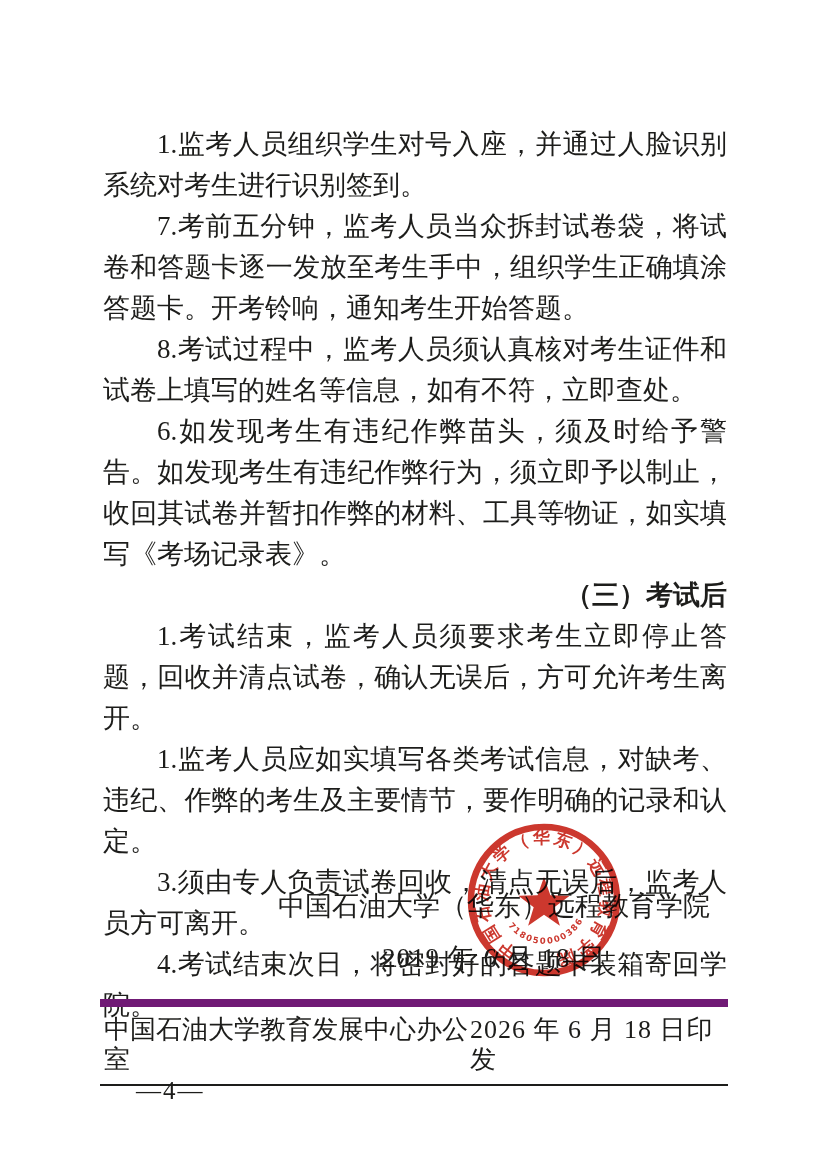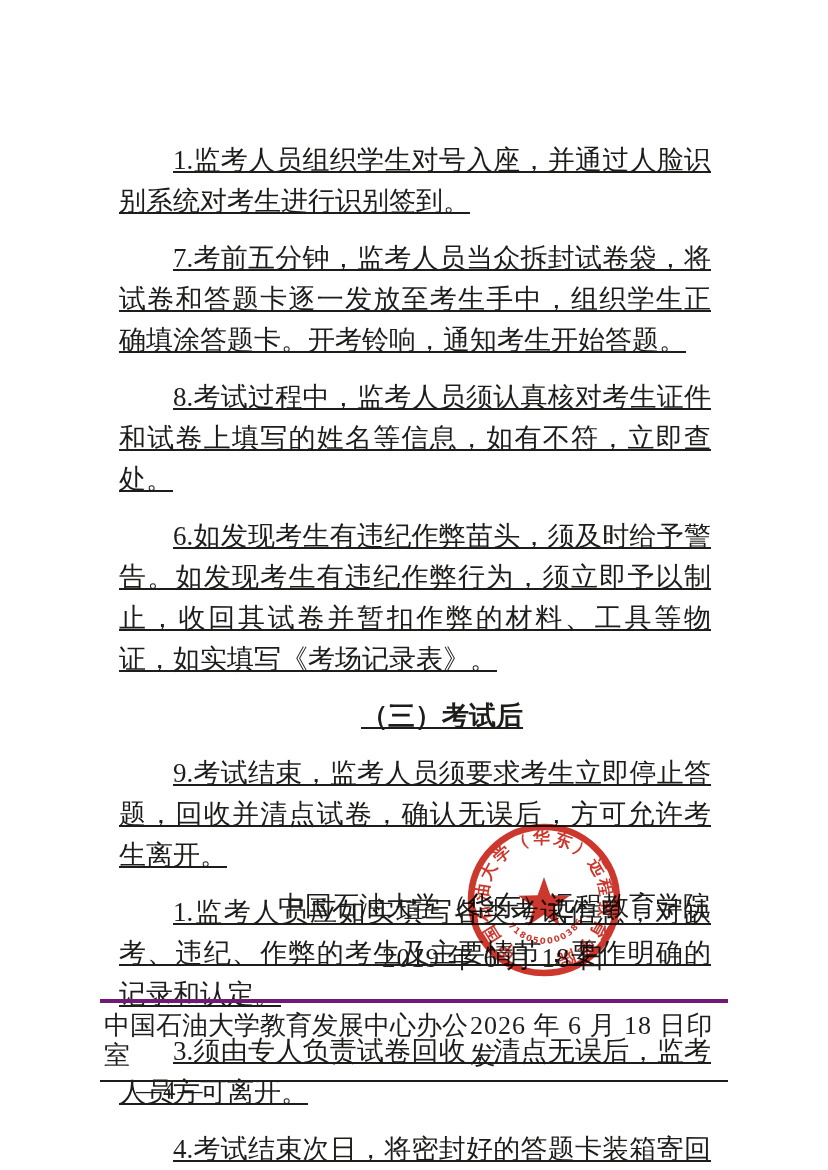--- a/index.html
+++ b/index.html
@@ -14,28 +14,27 @@
   }
   .doc-body{
     position:absolute;
     left:103px;top:124px;
     width:624px;
     font-size:27px;
     line-height:41px;
     text-align:justify;
   }
   .doc-body p{
-    margin:16px;
+    margin:0;
     text-indent:2em;
-    text-decoration:underline;
   }
   .doc-body p.heading{
     font-weight:bold;
     font-family:"Liberation Sans","DejaVu Sans",sans-serif;
-    text-align:center;
+    text-align:right;
   }
   .signature{
     position:absolute;
     top:886px;
     right:118px;
     font-size:27px;
     line-height:41px;
     text-align:center;
     z-index:1;
   }
@@ -62,21 +61,21 @@
   .seal .serial-text{
     font-family:"DejaVu Sans","Liberation Sans",sans-serif;
     font-size:8.5px;
     font-weight:bold;
     letter-spacing:1.6px;
   }
   .footer{
     position:absolute;
     left:100px;top:999px;
     width:620px;
-    border-top:4px solid #701a75;
+    border-top:8px solid #701a75;
     border-bottom:2px solid #1d1d1b;
     padding:8px 4px 9px 4px;
     display:flex;
     justify-content:space-between;
     align-items:center;
     font-size:26px;
     line-height:30px;
   }
   .footer .right{letter-spacing:1px;}
   .page-number{
@@ -90,21 +89,21 @@
 <body>
 
 <div class="page">
 
   <div class="doc-body">
     <p>1.监考人员组织学生对号入座，并通过人脸识别系统对考生进行识别签到。</p>
     <p>7.考前五分钟，监考人员当众拆封试卷袋，将试卷和答题卡逐一发放至考生手中，组织学生正确填涂答题卡。开考铃响，通知考生开始答题。</p>
     <p>8.考试过程中，监考人员须认真核对考生证件和试卷上填写的姓名等信息，如有不符，立即查处。</p>
     <p>6.如发现考生有违纪作弊苗头，须及时给予警告。如发现考生有违纪作弊行为，须立即予以制止，收回其试卷并暂扣作弊的材料、工具等物证，如实填写《考场记录表》。</p>
     <p class="heading">（三）考试后</p>
-    <p>9.考试结束，监考人员须要求考生立即停止答题，回收并清点试卷，确认无误后，方可允许考生离开。</p>
+    <p>1.考试结束，监考人员须要求考生立即停止答题，回收并清点试卷，确认无误后，方可允许考生离开。</p>
     <p>1.监考人员应如实填写各类考试信息，对缺考、违纪、作弊的考生及主要情节，要作明确的记录和认定。</p>
     <p>3.须由专人负责试卷回收，清点无误后，监考人员方可离开。</p>
     <p>4.考试结束次日，将密封好的答题卡装箱寄回学院。</p>
   </div>
 
   <div class="signature">
     <div class="sig-org">中国石油大学（华东）远程教育学院</div>
     <div class="sig-date">2019 年 6 月 18 日</div>
   </div>
 

